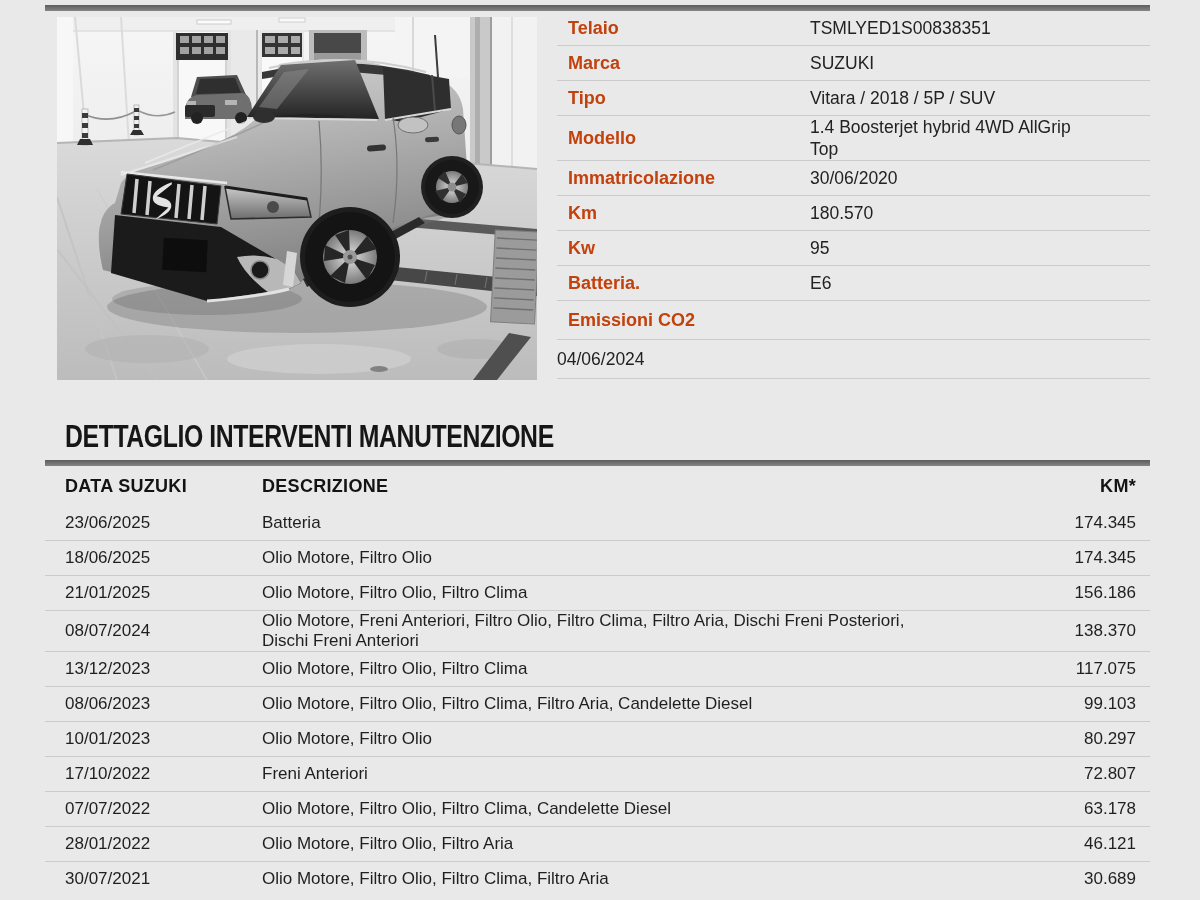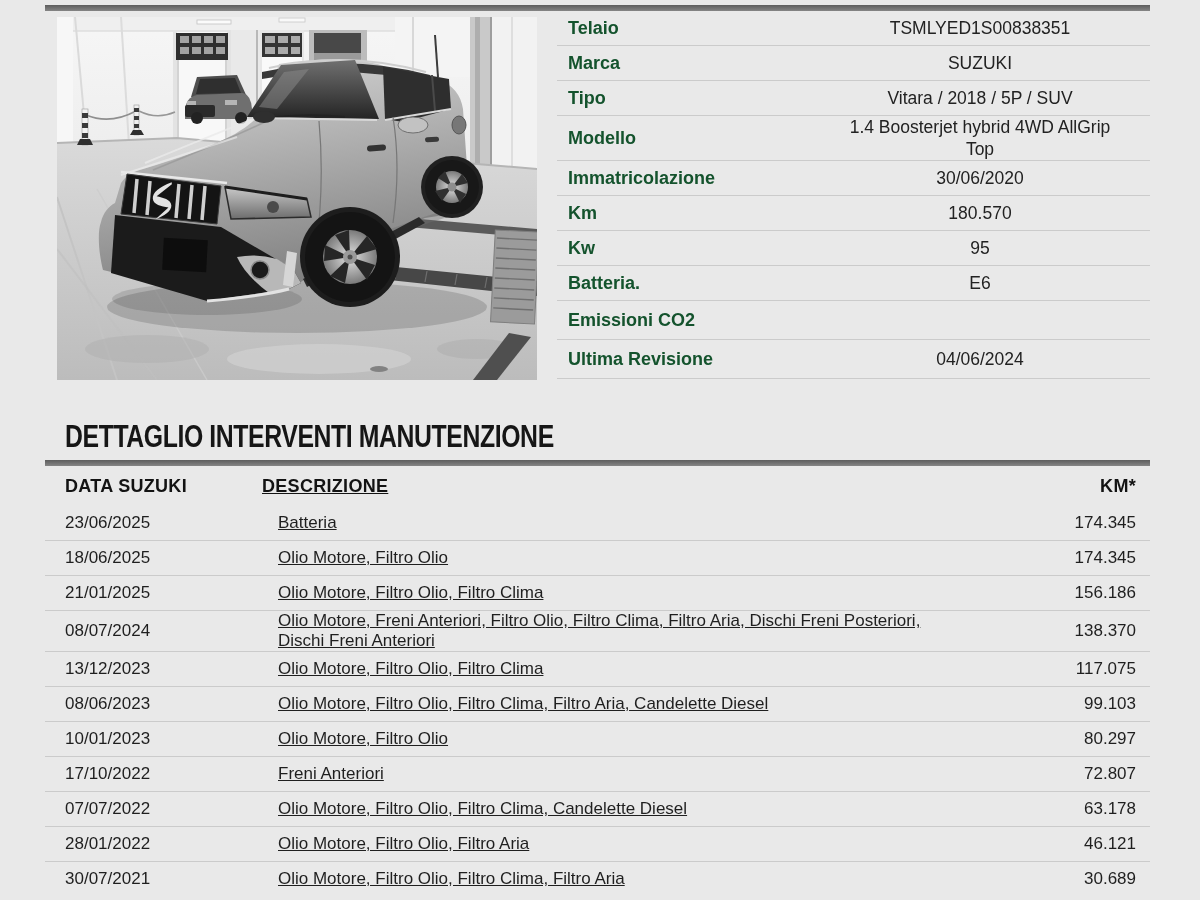--- a/index.html
+++ b/index.html
@@ -12,34 +12,34 @@
 
   
   .photo{position:absolute;left:57px;top:17px;width:480px;height:363px;}
   .photo svg{display:block;width:100%;height:100%;}
 
   
   .vtable{position:absolute;left:557px;top:11px;width:593px;}
   .vrow{display:flex;align-items:center;min-height:34px;border-bottom:1px solid #cbcbcb;}
   .vrow.tall{min-height:38px;}
   .vlabel{flex:0 0 253px;box-sizing:border-box;padding-left:11px;
-          font-size:18px;font-weight:bold;color:#14532d;line-height:21px;}
-  .vvalue{flex:1;font-size:17.5px;line-height:22px;white-space:pre-line;color:#222;text-align:center;}
+          font-size:18px;font-weight:bold;color:#c2410c;line-height:21px;}
+  .vvalue{flex:1;font-size:17.5px;line-height:22px;white-space:pre-line;color:#222;}
 
   
   .mtitle{position:absolute;left:65px;top:419px;font-size:31px;font-weight:700;
           letter-spacing:-0.5px;color:#161616;transform:scaleX(.8);transform-origin:0 50%;
           white-space:nowrap;}
   .mtable{position:absolute;left:45px;top:466px;width:1105px;}
   .mrow{display:flex;align-items:center;min-height:34px;}
   .mrow.header{min-height:40px;}
-  .mrow + .mrow{border-top:1px solid #cbcbcb;gap:16px;}
+  .mrow + .mrow{border-top:1px solid #cbcbcb;}
   .mrow.header + .mrow{border-top:none;}
   .mcell-date{flex:0 0 217px;box-sizing:border-box;padding-left:20px;font-size:17px;line-height:20px;}
-  .mcell-desc{flex:0 0 670px;font-size:17px;line-height:20px;text-decoration:underline;}
+  .mcell-desc{flex:0 0 670px;font-size:17px;line-height:20px;}
   .mcell-km{flex:1;box-sizing:border-box;padding-right:14px;text-align:right;font-size:17px;line-height:20px;}
   .mrow.header .mcell-date,.mrow.header .mcell-desc,.mrow.header .mcell-km{
       font-size:18px;font-weight:bold;letter-spacing:.3px;color:#131313;}
 </style>
 </head>
 <body>
 
 <div class="page">
 
   <div class="rule top"></div>
@@ -323,21 +323,20 @@
       <div class="vvalue">95</div>
     </div>
     <div class="vrow">
       <div class="vlabel">Batteria.</div>
       <div class="vvalue">E6</div>
     </div>
     <div class="vrow tall">
       <div class="vlabel">Emissioni CO2</div>
     </div>
     <div class="vrow tall">
-      <div class="vlabel">Ultima Revisione</div>
       <div class="vvalue">04/06/2024</div>
     </div>
   </div>
 
   <div class="mtitle">DETTAGLIO INTERVENTI MANUTENZIONE</div>
   <div class="rule mid"></div>
 
   <div class="mtable">
     <div class="mrow header">
       <div class="mcell-date">DATA SUZUKI</div>

